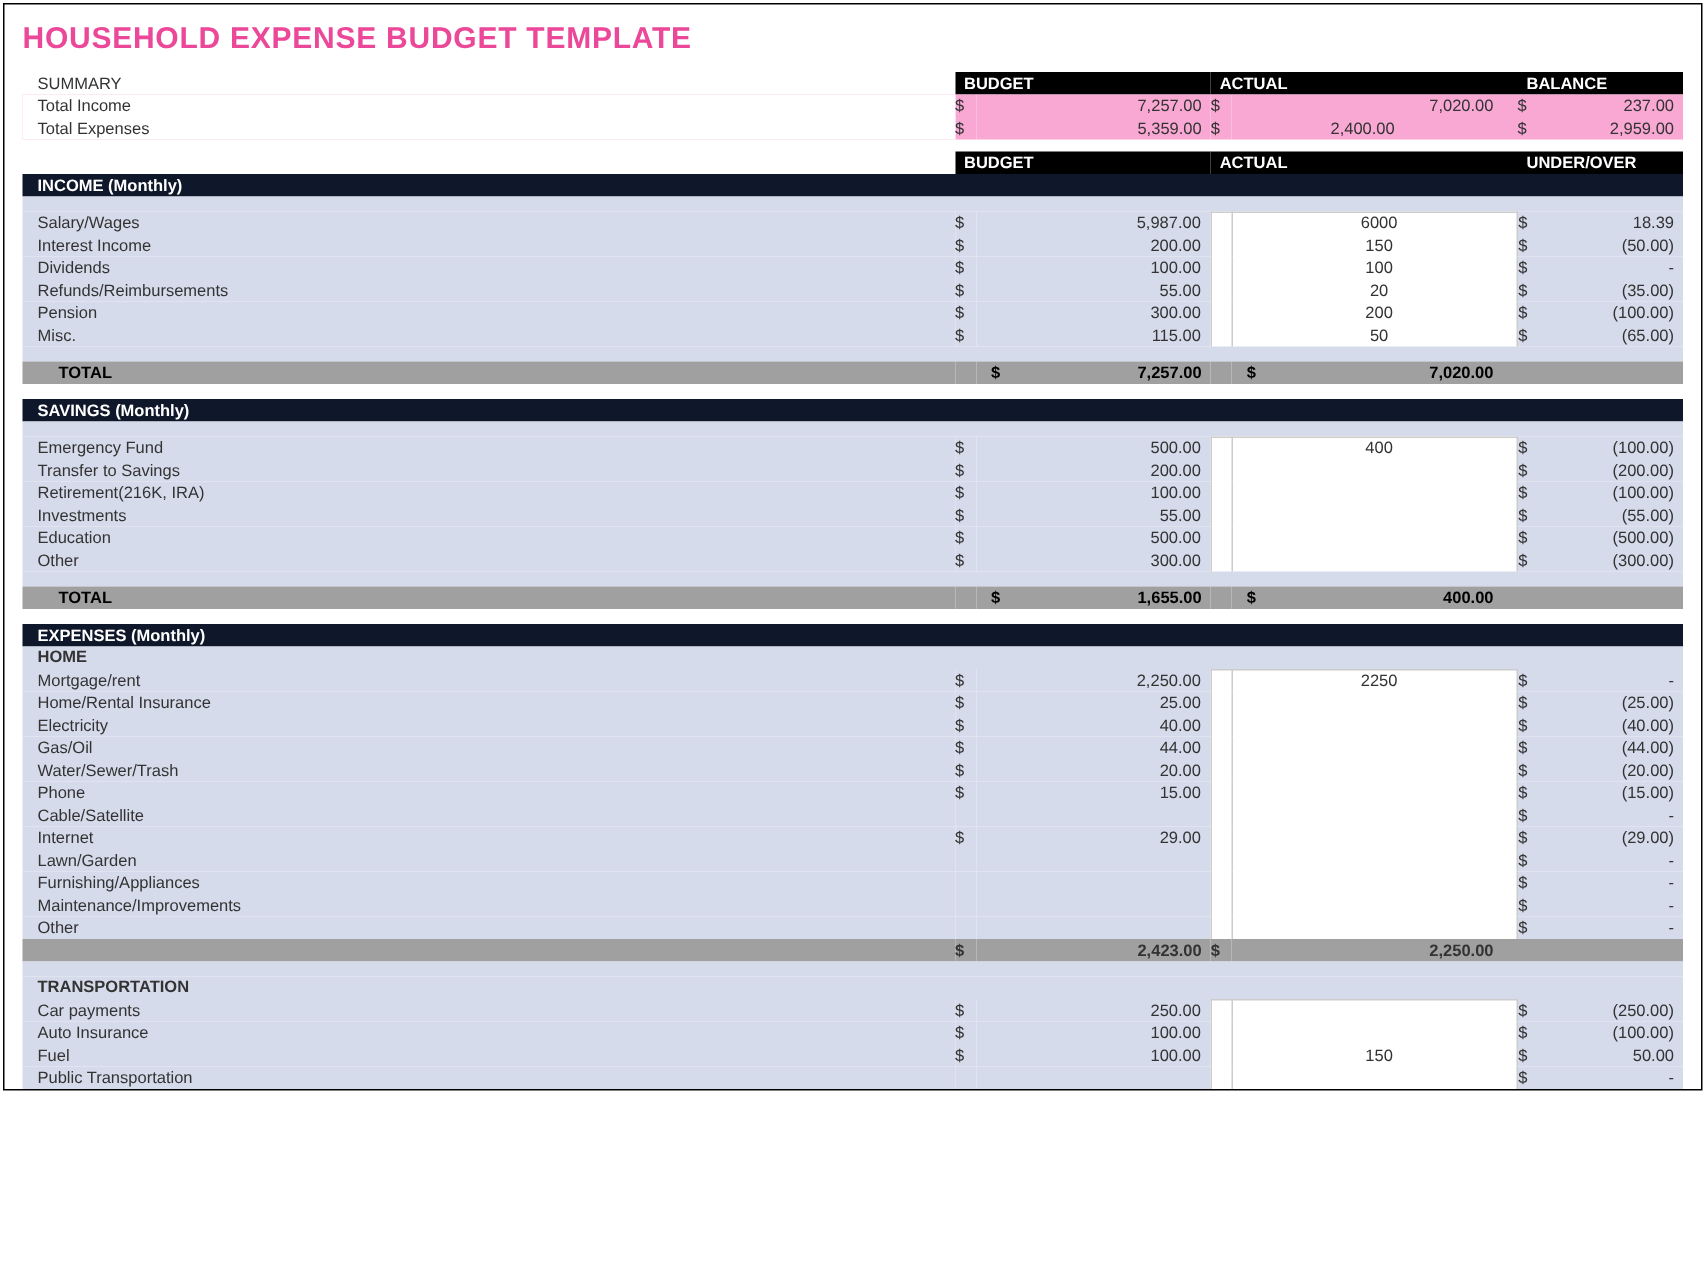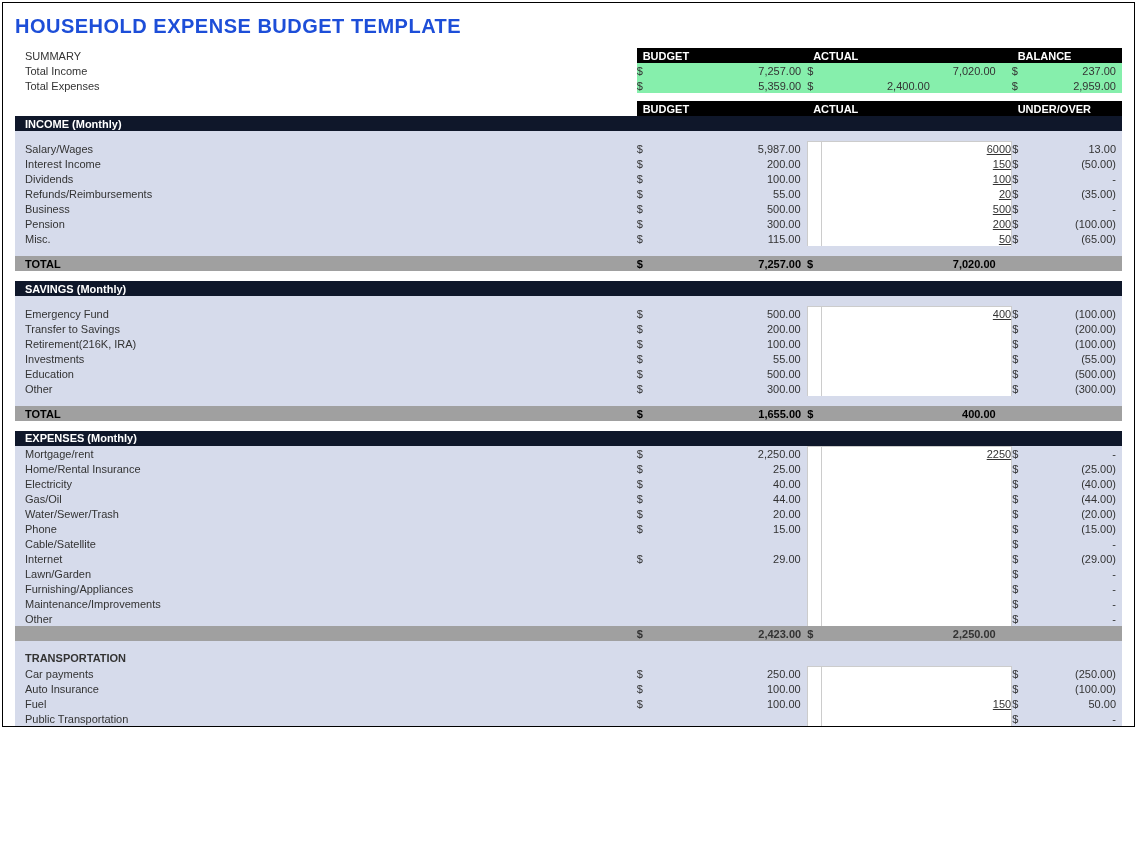--- a/index.html
+++ b/index.html
@@ -5,37 +5,37 @@
   * { box-sizing: border-box; margin: 0; padding: 0; }
   body {
     font-family: Arial, Helvetica, sans-serif;
     font-size: 11px;
     background: #fff;
     color: #333;
     width: 1137px;
   }
   .page { border: 1px solid #000; margin: 2px; padding: 8px 12px 0 12px; }
   .title {
-    font-size: 20px; font-weight: bold; color: #1d4ed8; letter-spacing: 0.5px;
+    font-size: 20px; font-weight: bold; color: #ec4899; letter-spacing: 0.5px;
     padding: 4px 0 10px 0;
   }
   table { border-collapse: collapse; width: 100%; table-layout: fixed; }
   td, th { padding: 0; height: 15px; vertical-align: middle; }
   .col-label { width: 620px; padding-left: 10px; margin-top: 12px; }
   .col-s { width: 14px; }
   .col-num { width: 156px; text-align: right; padding-right: 6px; }
-  .col-act { width: 190px; text-align: right; padding-left: 6px; text-decoration: underline; }
+  .col-act { width: 190px; text-align: center; padding-left: 6px; }
   .col-balnum { width: 96px; text-align: right; padding-right: 6px; }
 
   .hdr-black { background: #000; color: #fff; font-weight: bold; padding-left: 6px; }
   .hdr-black-r { background: #000; color: #fff; font-weight: bold; text-align: left; padding-left: 6px; }
-  .shade { background: #86efac; }
+  .shade { background: #f9a8d4; }
   .section-bar { background: #0f172a; color: #fff; font-weight: bold; padding-left:10px; }
   .lav { background: #d6dbeb; }
-  .total-row td { background: #a0a0a0; color:#000; font-weight: bold; }
+  .total-row td { background: #a0a0a0; color:#000; font-weight: bold; padding-left: 24px; }
   .subhdr { font-weight: bold; }
   .input-cell { background:#fff; border-right:1px solid #ccc; border-left:1px solid #ccc;}
   .input-cell.first-top { border-top:1px solid #ccc; }
   .neg::before { content:"("; }
   .neg::after  { content:")"; }
   .dash { text-align:right; padding-right:6px; }
   .spacer-row td { height: 10px; }
   .subtot td { background:#a0a0a0; font-weight:bold; }
 </style>
 </head>
@@ -122,21 +122,21 @@
         </tr>
     </tbody>
       <tbody id="income-rows">
         <tr>
           <td class="col-label lav">Salary/Wages</td>
           <td class="col-s lav">$</td>
           <td class="col-num lav">5,987.00</td>
           <td class="col-s input-cell first-top"></td>
           <td class="col-act input-cell first-top">6000</td>
           <td class="col-s lav">$</td>
-          <td class="col-balnum lav ">13.00</td>
+          <td class="col-balnum lav ">18.39</td>
         </tr>
         <tr>
           <td class="col-label lav">Interest Income</td>
           <td class="col-s lav">$</td>
           <td class="col-num lav">200.00</td>
           <td class="col-s input-cell"></td>
           <td class="col-act input-cell">150</td>
           <td class="col-s lav">$</td>
           <td class="col-balnum lav neg">50.00</td>
         </tr>
@@ -150,29 +150,20 @@
           <td class="col-balnum lav dash">-</td>
         </tr>
         <tr>
           <td class="col-label lav">Refunds/Reimbursements</td>
           <td class="col-s lav">$</td>
           <td class="col-num lav">55.00</td>
           <td class="col-s input-cell"></td>
           <td class="col-act input-cell">20</td>
           <td class="col-s lav">$</td>
           <td class="col-balnum lav neg">35.00</td>
-        </tr>
-        <tr>
-          <td class="col-label lav">Business</td>
-          <td class="col-s lav">$</td>
-          <td class="col-num lav">500.00</td>
-          <td class="col-s input-cell"></td>
-          <td class="col-act input-cell">500</td>
-          <td class="col-s lav">$</td>
-          <td class="col-balnum lav dash">-</td>
         </tr>
         <tr>
           <td class="col-label lav">Pension</td>
           <td class="col-s lav">$</td>
           <td class="col-num lav">300.00</td>
           <td class="col-s input-cell"></td>
           <td class="col-act input-cell">200</td>
           <td class="col-s lav">$</td>
           <td class="col-balnum lav neg">100.00</td>
         </tr>
@@ -301,20 +292,23 @@
         <col style="width:156px">
         <col style="width:14px">
         <col style="width:190px">
         <col style="width:14px">
         <col style="width:96px">
       </colgroup>
     <tbody>
         <tr>
           <td colspan="7" class="section-bar">EXPENSES (Monthly)</td>
         </tr>
+    <tr>
+          <td colspan="7" class="lav subhdr" style="padding-left:10px">HOME</td>
+        </tr>
     </tbody>
       <tbody id="home-rows">
         <tr>
           <td class="col-label lav">Mortgage/rent</td>
           <td class="col-s lav">$</td>
           <td class="col-num lav">2,250.00</td>
           <td class="col-s input-cell first-top"></td>
           <td class="col-act input-cell first-top">2250</td>
           <td class="col-s lav">$</td>
           <td class="col-balnum lav dash">-</td>

